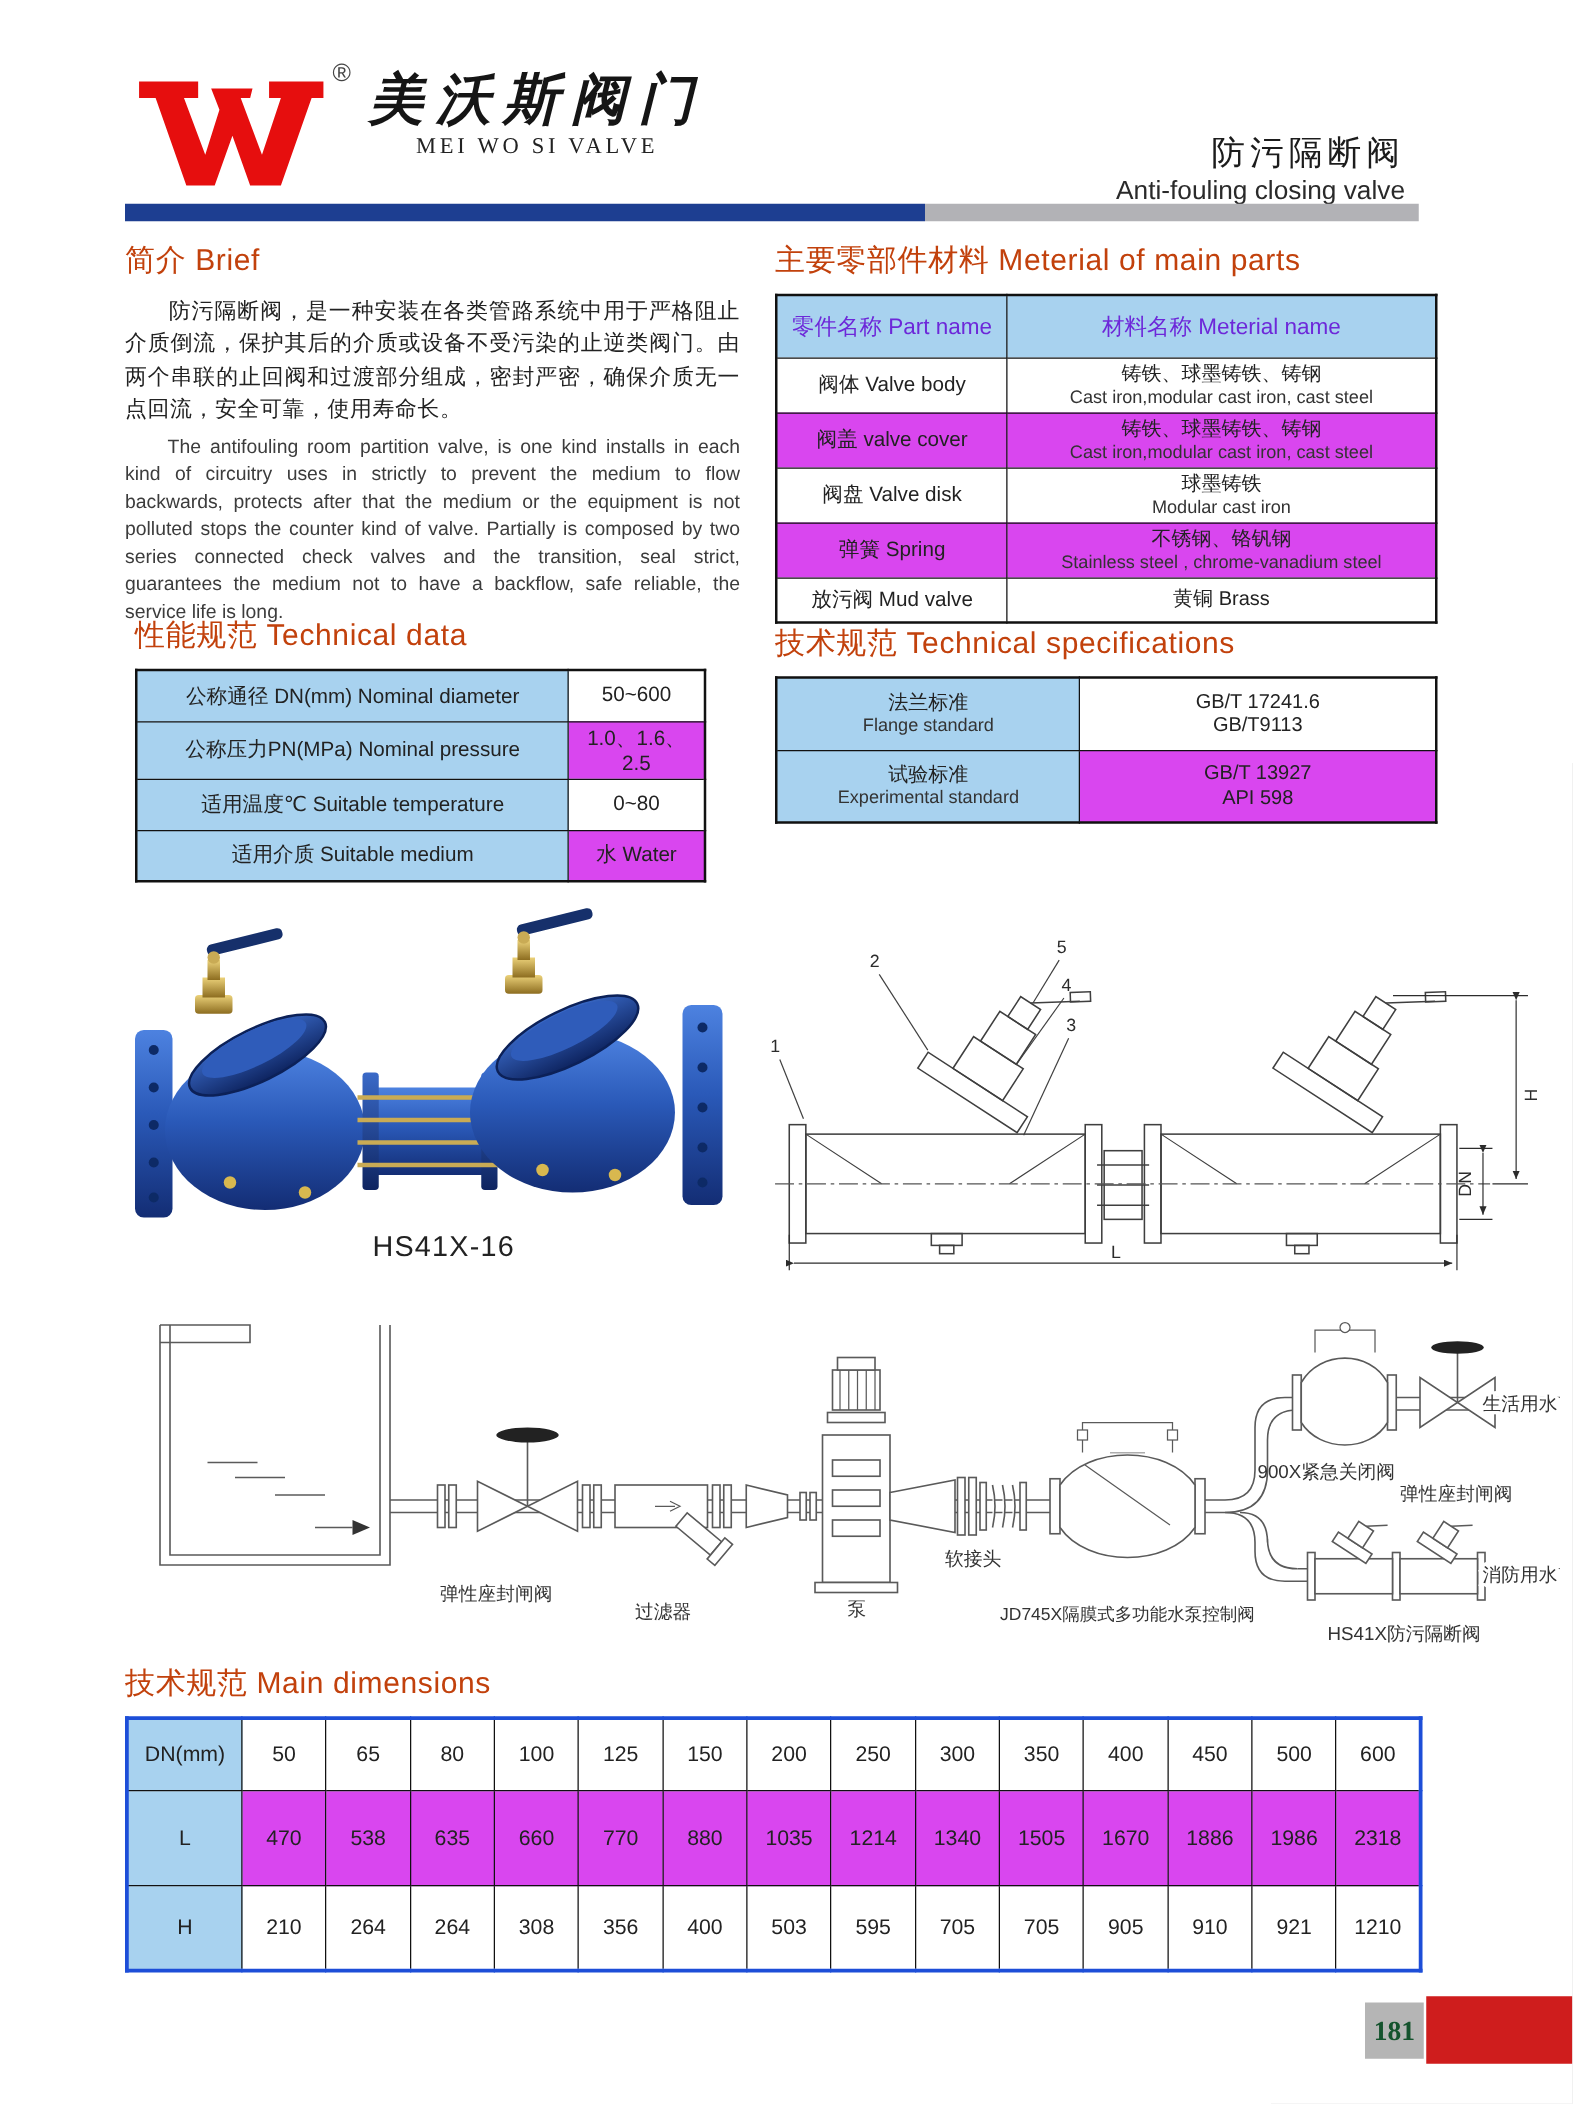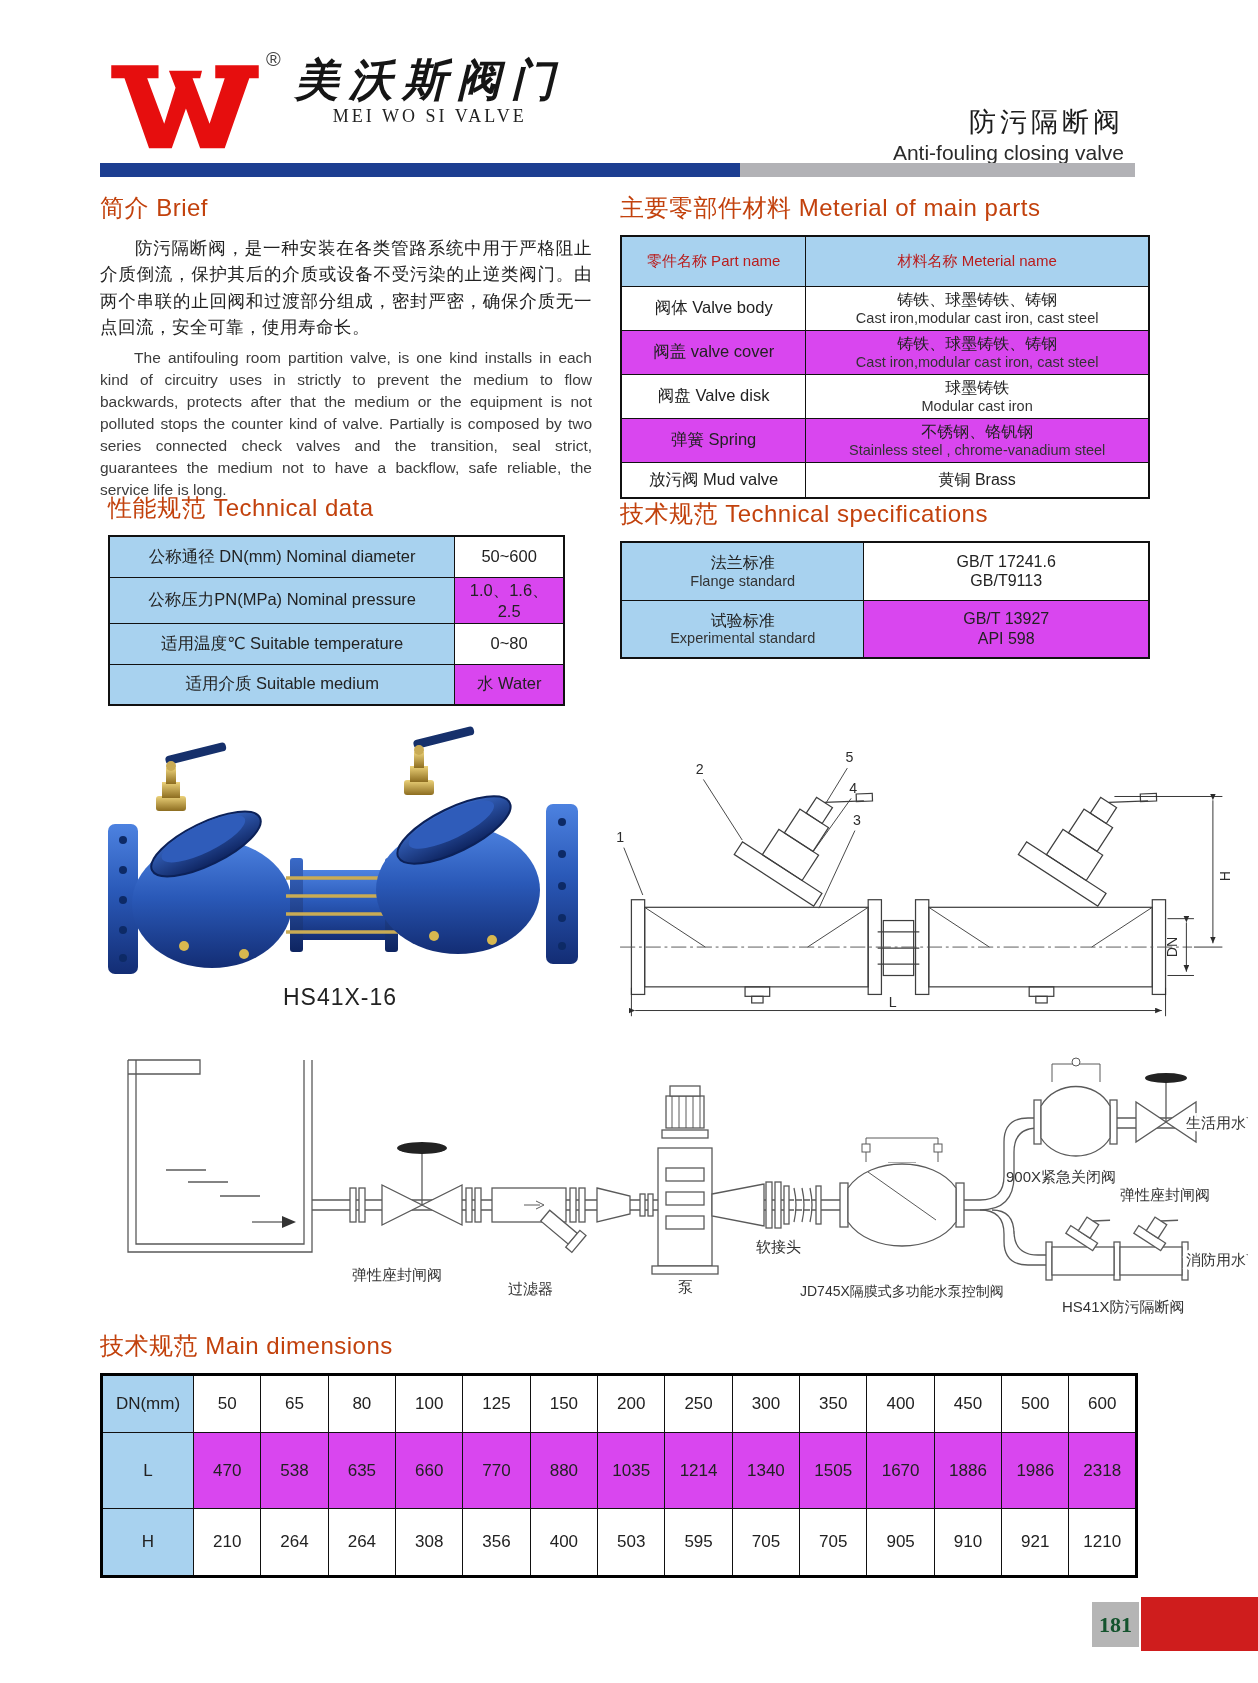--- a/index.html
+++ b/index.html
@@ -32,45 +32,45 @@
   .tbl td { border:1px solid #111; text-align:center; vertical-align:middle; color:#222; padding:2px 4px; }
   .bg-hd { background:#a8d2ef; }
   .bg-alt { background:#d946ef; }
   .cn-line { display:block; font-size:16px; line-height:1.22; }
   .en-line { display:block; font-size:14.5px; line-height:1.12; color:#333; }
   .en-line:empty { display:none; }
 
   .parts { position:absolute; left:620px; top:192px; width:530px; }
   .parts .tbl { width:530px; }
   .parts td.c1 { width:35%; font-size:16.5px; }
-  .parts tr.hd td { height:50px; font-size:15px; color:#b91c1c; }
+  .parts tr.hd td { height:50px; font-size:18px; color:#6d28d9; }
   .parts tr.r td { height:44px; }
   .parts tr.last td { height:36px; }
 
   .techdata { position:absolute; left:108px; top:492px; width:458px; }
   .techdata .tbl { width:457px; }
   .techdata td { height:41px; font-size:16.5px; }
   .techdata td.c1 { width:76%; }
 
   .techspecs { position:absolute; left:620px; top:498px; width:530px; }
   .techspecs .tbl { width:530px; }
   .techspecs td { height:58px; font-size:16px; }
   .techspecs td.c1 { width:46%; }
 
   .dims { position:absolute; left:100px; top:1330px; width:1045px; }
-  .dims .tbl { width:1038px; border:3px solid #000000; }
+  .dims .tbl { width:1038px; border:3px solid #1d4ed8; }
   .dims td { font-size:17px; }
   .dims td.c1 { width:92px; }
   .dims tr.rdn td { height:58px; }
   .dims tr.rl td { height:76px; }
   .dims tr.rh td { height:68px; }
 
   
   .photo { position:absolute; left:104px; top:726px; width:478px; height:254px; }
-  .photo-caption { position:absolute; left:101px; top:984px; width:478px; text-align:center; font-size:23px; color:#222; letter-spacing:1px; }
+  .photo-caption { position:absolute; left:116px; top:984px; width:478px; text-align:center; font-size:23px; color:#222; letter-spacing:1px; }
   .drawing { position:absolute; left:595px; top:698px; width:660px; height:322px; }
   .install { position:absolute; left:100px; top:1020px; width:1155px; height:305px; }
   svg text { font-family:"Liberation Sans","DejaVu Sans",sans-serif; }
   .lab { font-size:15px; fill:#333; }
   .lab-s { font-size:14px; fill:#333; }
   .halo { stroke:#fff; stroke-width:5px; paint-order:stroke; fill:#333; }
   .callout { font-size:15px; fill:#2c2c2c; }
   .dimlab { font-size:15px; fill:#2c2c2c; }
 
   

